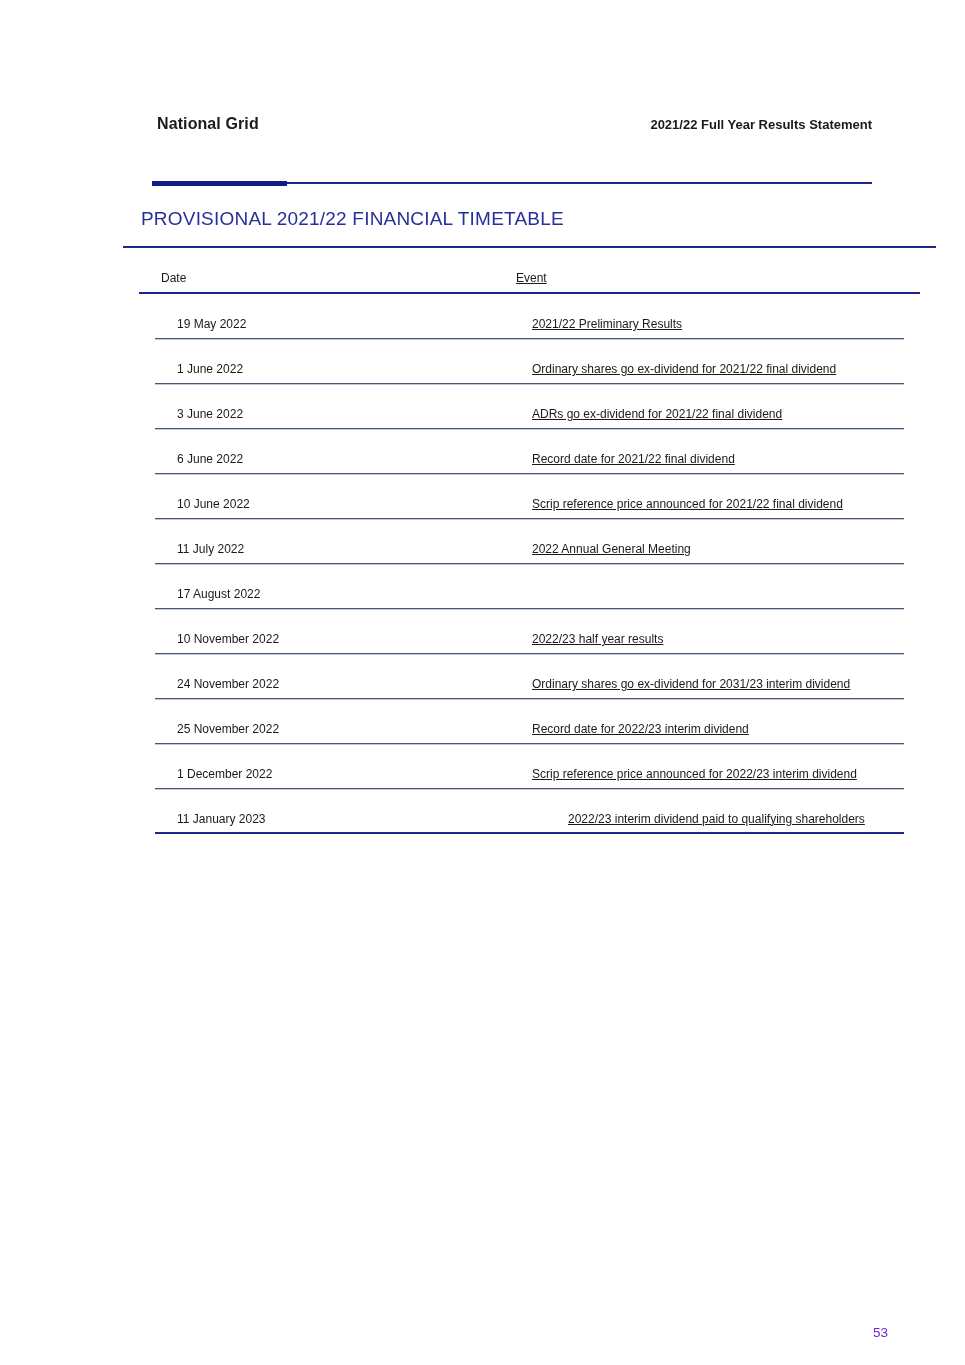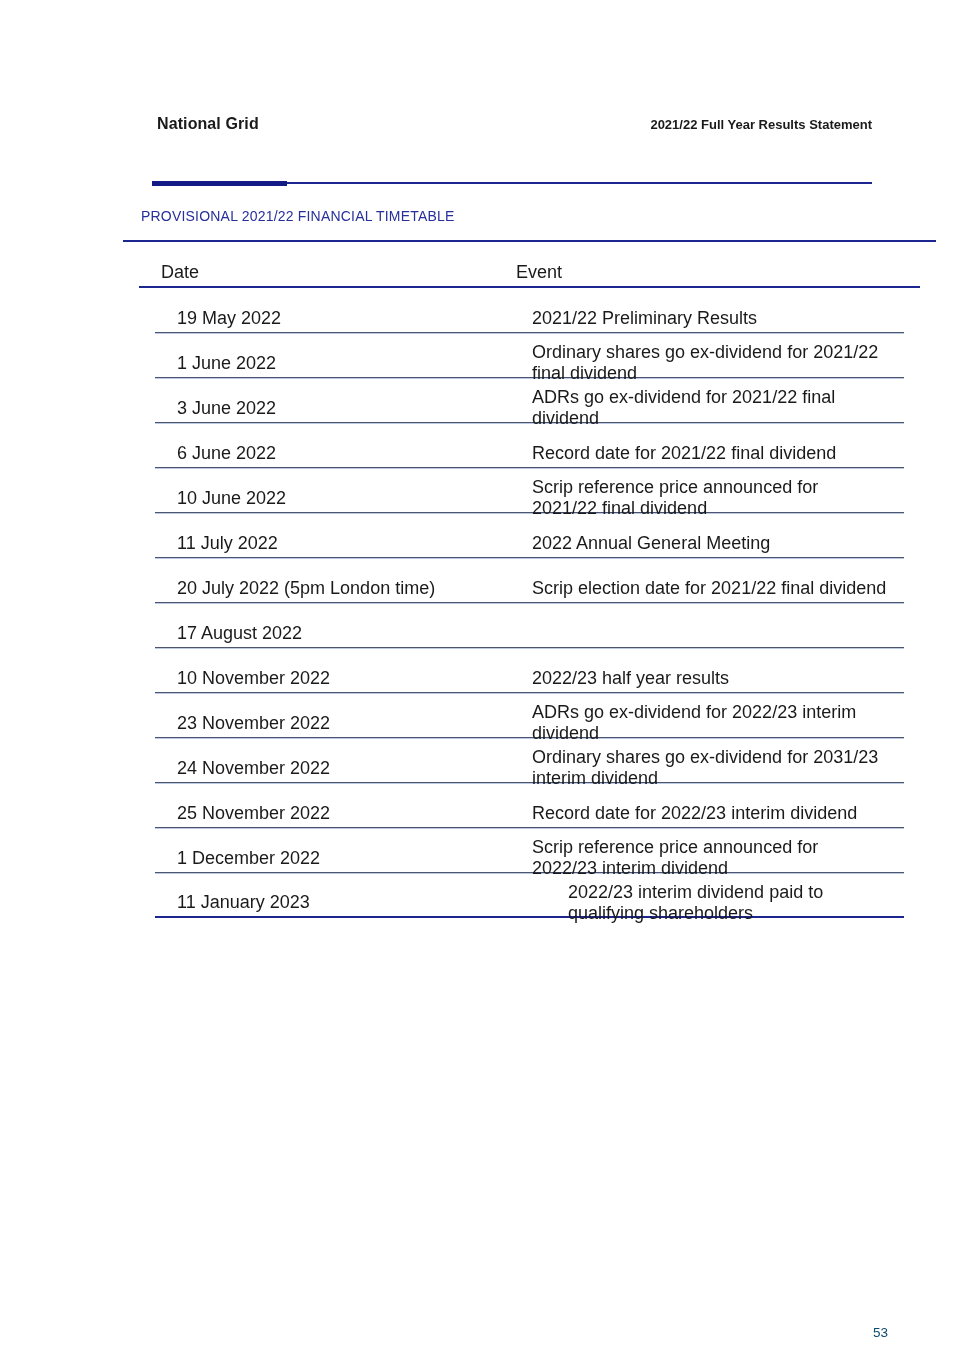--- a/index.html
+++ b/index.html
@@ -48,46 +48,47 @@
     position: absolute;
     left: -5px; top: 0;
     width: 135px;
     height: 5px;
     background: var(--navy-dark, #141a86);
   }
 
   
   .section-title {
     margin-top: 37px;
-    font-size: 14px;
+    font-size: 19px;
     letter-spacing: 0.2px;
     color: var(--title-blue, #272f9a);
   }
 
   
   .timetable {
     margin-top: 10px;
     margin-left: -2px;
     width: 813px;
     border-top: 2px solid var(--navy, #1c2590);
   }
   .tt-row {
     display: flex;
     align-items: center;
     height: 29px;
-    font-size: 18px;
+    font-size: 12px;
   }
   .tt-row .cell-date {
     width: 325px;
     flex: 0 0 325px;
     padding-left: 6px;
   }
   .tt-row .cell-event {
     flex: 1;
     padding-left: 4px;
+    text-decoration: underline;
   }
   .tt-head {
     height: 30px;
     border-bottom: 2.5px solid var(--navy, #1c2590);
   }
   .tt-body .tt-row {
     border-bottom: 1px solid var(--divider-dark, #4d5470);
     box-shadow: 0 1px 0 0 var(--divider-light, #bcc9e2);
     justify-content: space-between;
   }
@@ -96,21 +97,21 @@
     box-shadow: none;
     gap: 36px;
   }
 
   
   .page-number {
     position: absolute;
     right: 77px;
     bottom: 25px;
     font-size: 13.5px;
-    color: #0c4a6e;
+    color: #6d28d9;
   }
 </style>
 </head>
 <body style="--navy: #1c2590; --navy-dark: #141a86; --title-blue: #272f9a; --divider-dark: #4d5470; --divider-light: #bcc9e2;">
 
 <div class="page">
 
   <div class="doc-header">
     <span class="hdr-left">National Grid</span>
     <span class="hdr-right">2021/22 Full Year Results Statement</span>
@@ -147,33 +148,25 @@
       </div>
         <div class="tt-row">
         <div class="cell-date">10 June 2022</div>
         <div class="cell-event">Scrip reference price announced for 2021/22 final dividend</div>
       </div>
         <div class="tt-row">
         <div class="cell-date">11 July 2022</div>
         <div class="cell-event">2022 Annual General Meeting</div>
       </div>
         <div class="tt-row">
-        <div class="cell-date">20 July 2022 (5pm London time)</div>
-        <div class="cell-event">Scrip election date for 2021/22 final dividend</div>
-      </div>
-        <div class="tt-row">
         <div class="cell-date">17 August 2022</div>
       </div>
         <div class="tt-row">
         <div class="cell-date">10 November 2022</div>
         <div class="cell-event">2022/23 half year results</div>
-      </div>
-        <div class="tt-row">
-        <div class="cell-date">23 November 2022</div>
-        <div class="cell-event">ADRs go ex-dividend for 2022/23 interim dividend</div>
       </div>
         <div class="tt-row">
         <div class="cell-date">24 November 2022</div>
         <div class="cell-event">Ordinary shares go ex-dividend for 2031/23 interim dividend</div>
       </div>
         <div class="tt-row">
         <div class="cell-date">25 November 2022</div>
         <div class="cell-event">Record date for 2022/23 interim dividend</div>
       </div>
         <div class="tt-row">

